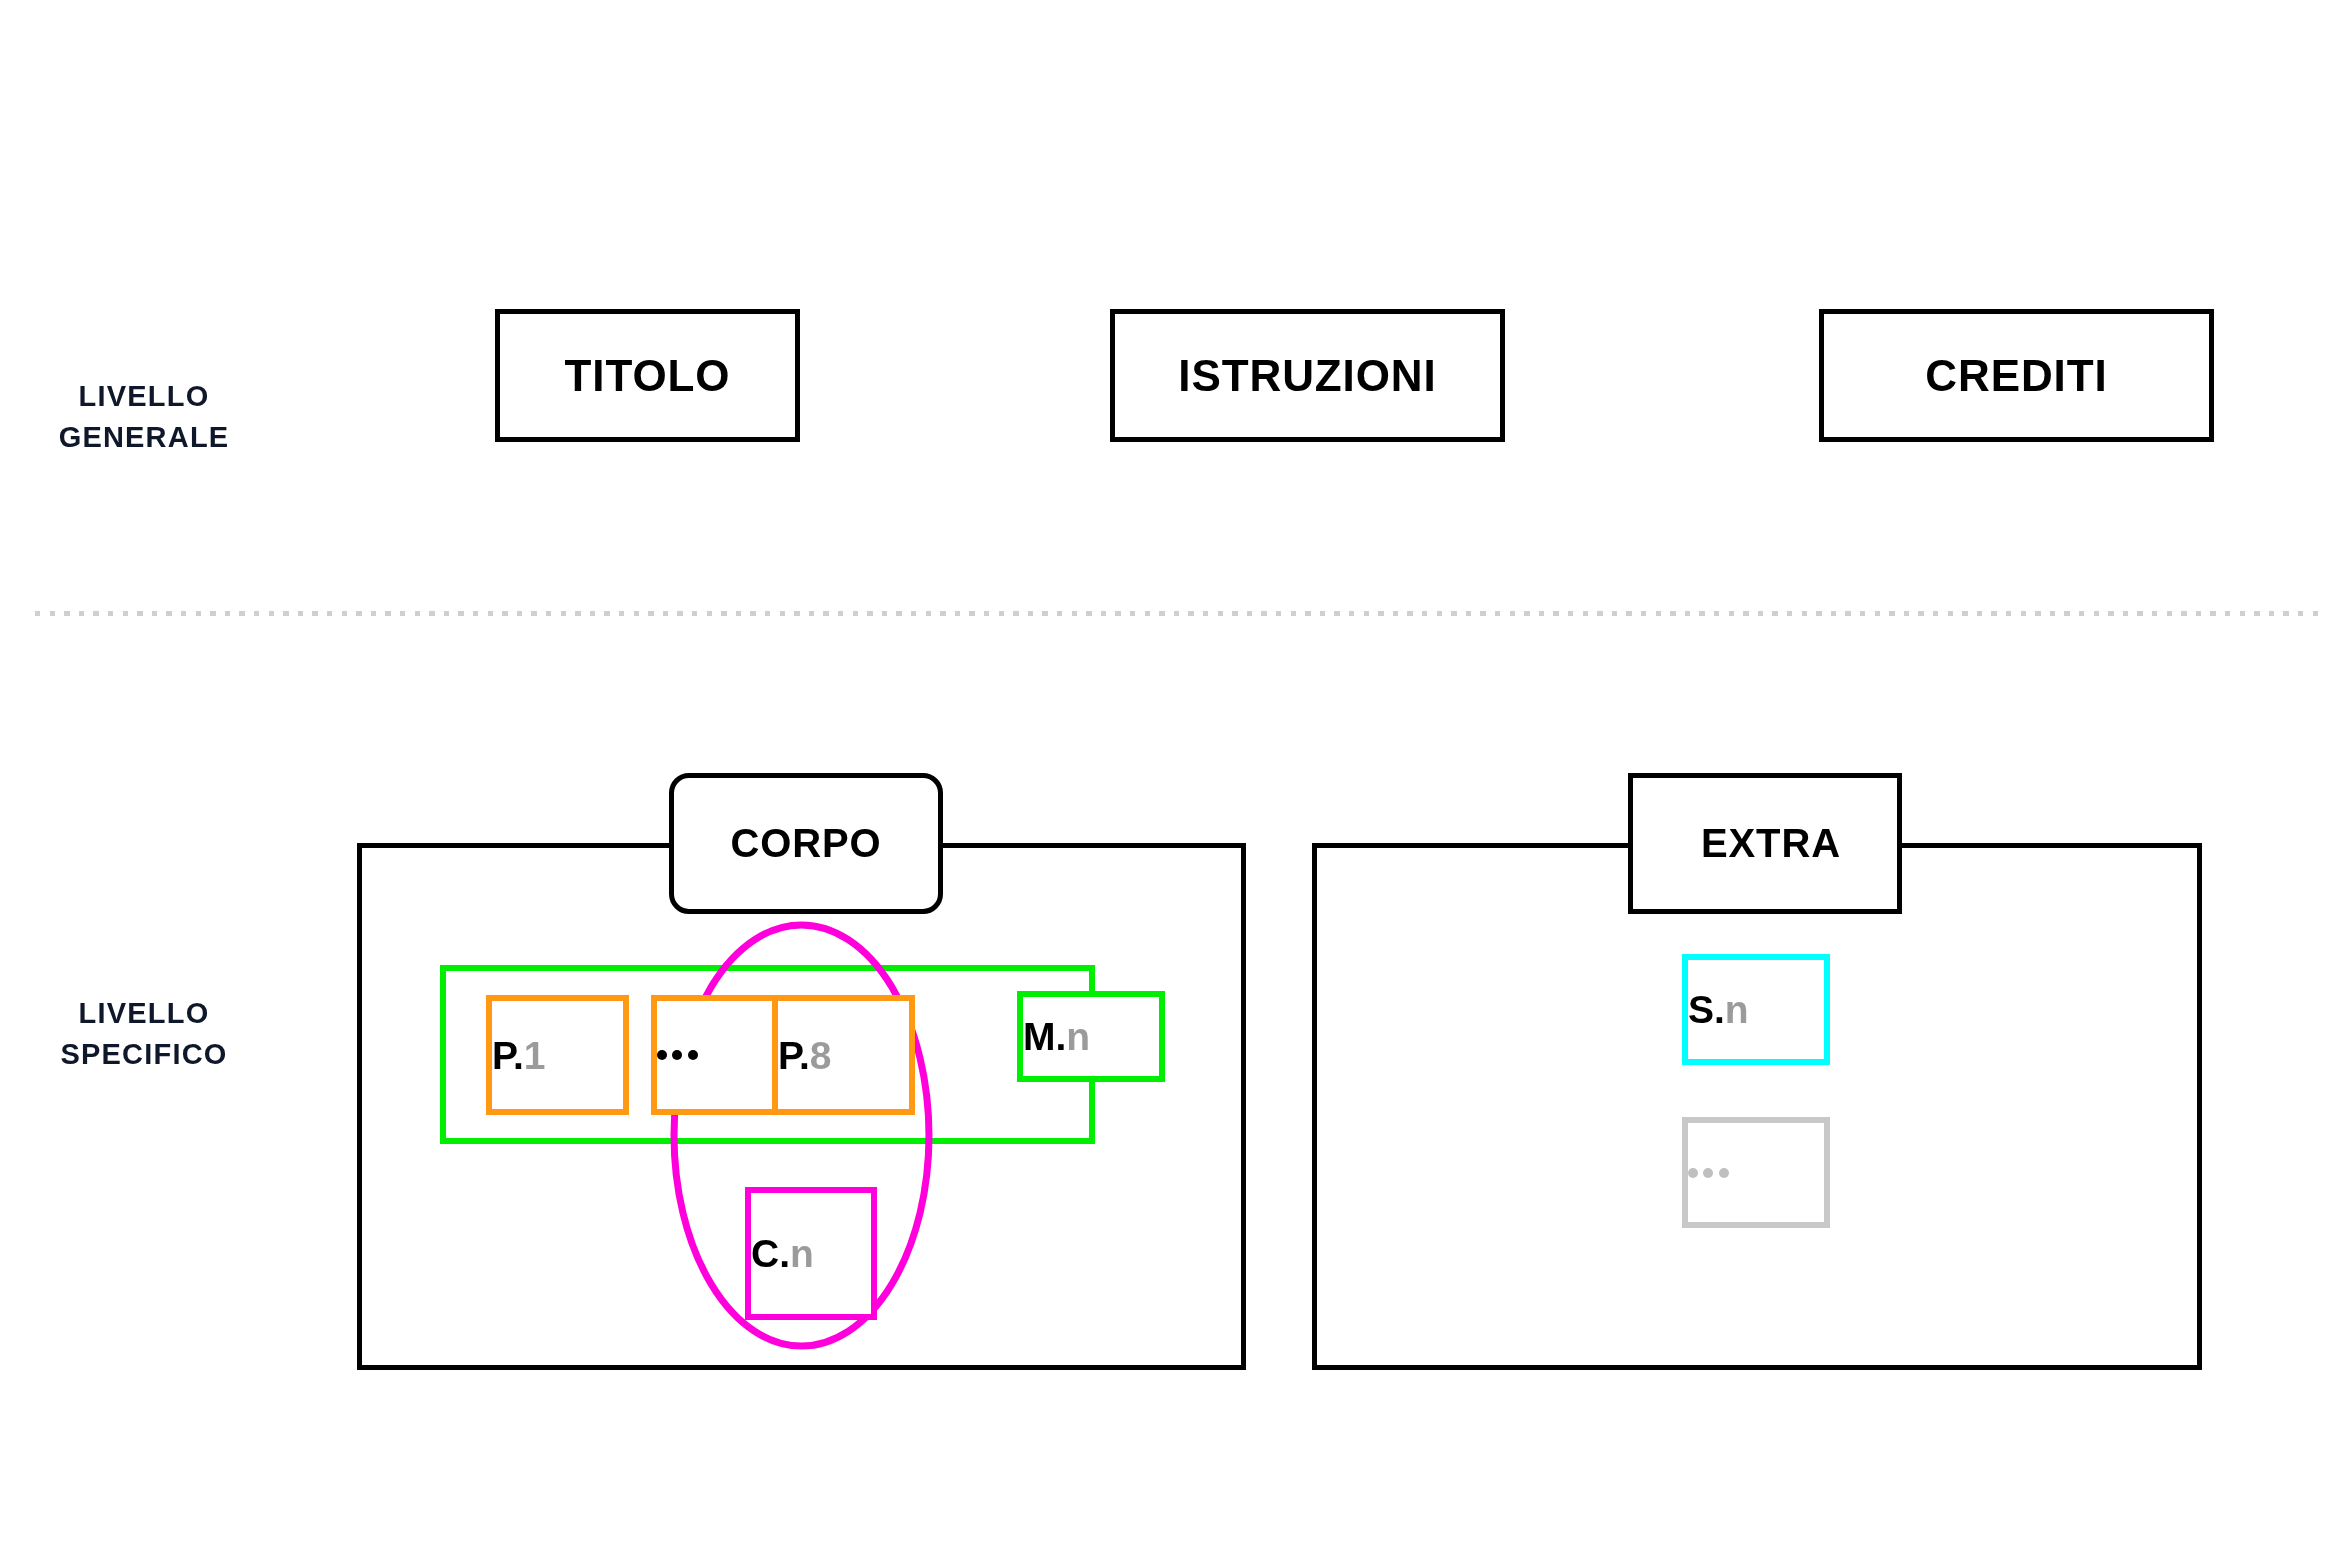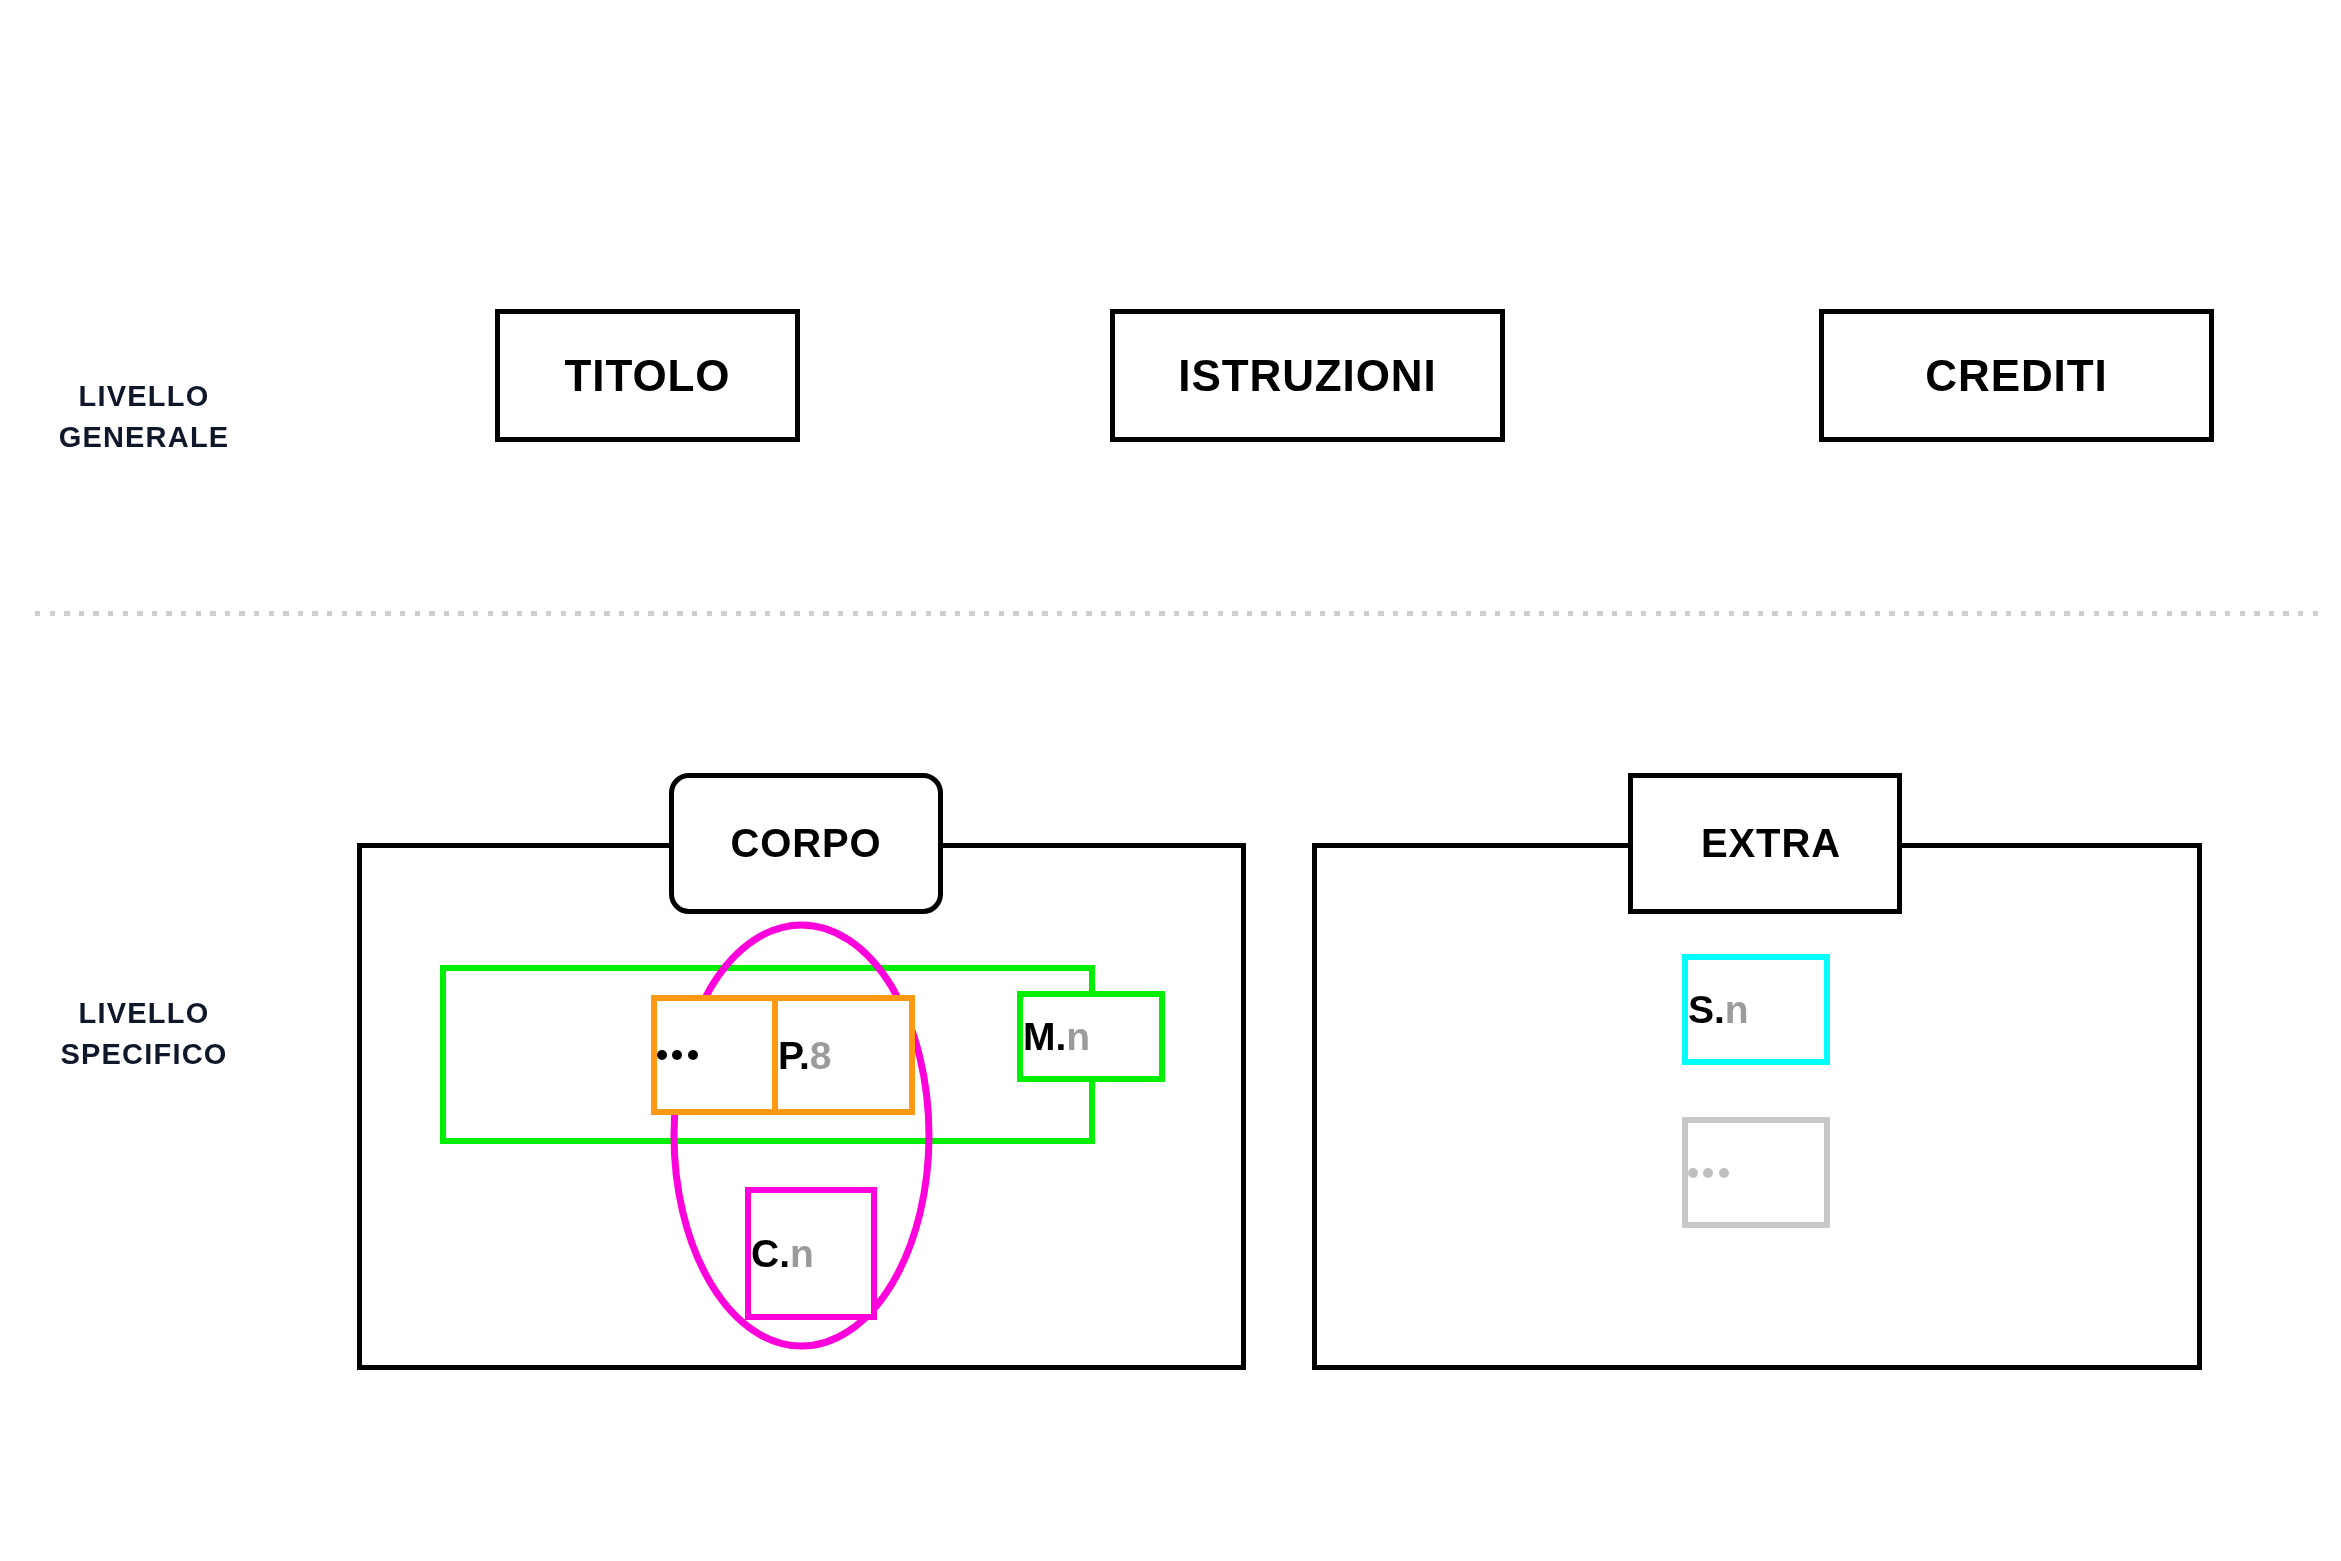--- a/index.html
+++ b/index.html
@@ -175,20 +175,23 @@
   <div class="section-cap" style="left:669px; top:773px; width:274px; height:141px;border-radius:20px;">
     <span class="cap">CORPO</span>
   </div>
 
   <div class="group-frame" style="left:440px; top:965px; width:655px; height:179px;"></div>
 
   <svg class="ellipse-layer" style="left:667px; top:919px;" width="269" height="433" viewBox="0 0 460 740">
     <ellipse cx="230" cy="370" rx="218" ry="360" fill="none" stroke="#ff00dc" stroke-width="12"></ellipse>
   </svg>
 
+  <div class="cell orange" style="left:486px; top:995px; width:143px; height:120px;">
+    <span class="txt"><span class="k">P.</span><span class="v">1</span></span>
+  </div>
 
   <div class="cell orange" style="left:651px; top:995px; width:143px; height:120px;">
     <span class="dots-black">
         <i></i>
         <i></i>
         <i></i>
       </span>
   </div>
 
   <div class="cell orange" style="left:772px; top:995px; width:143px; height:120px;">

